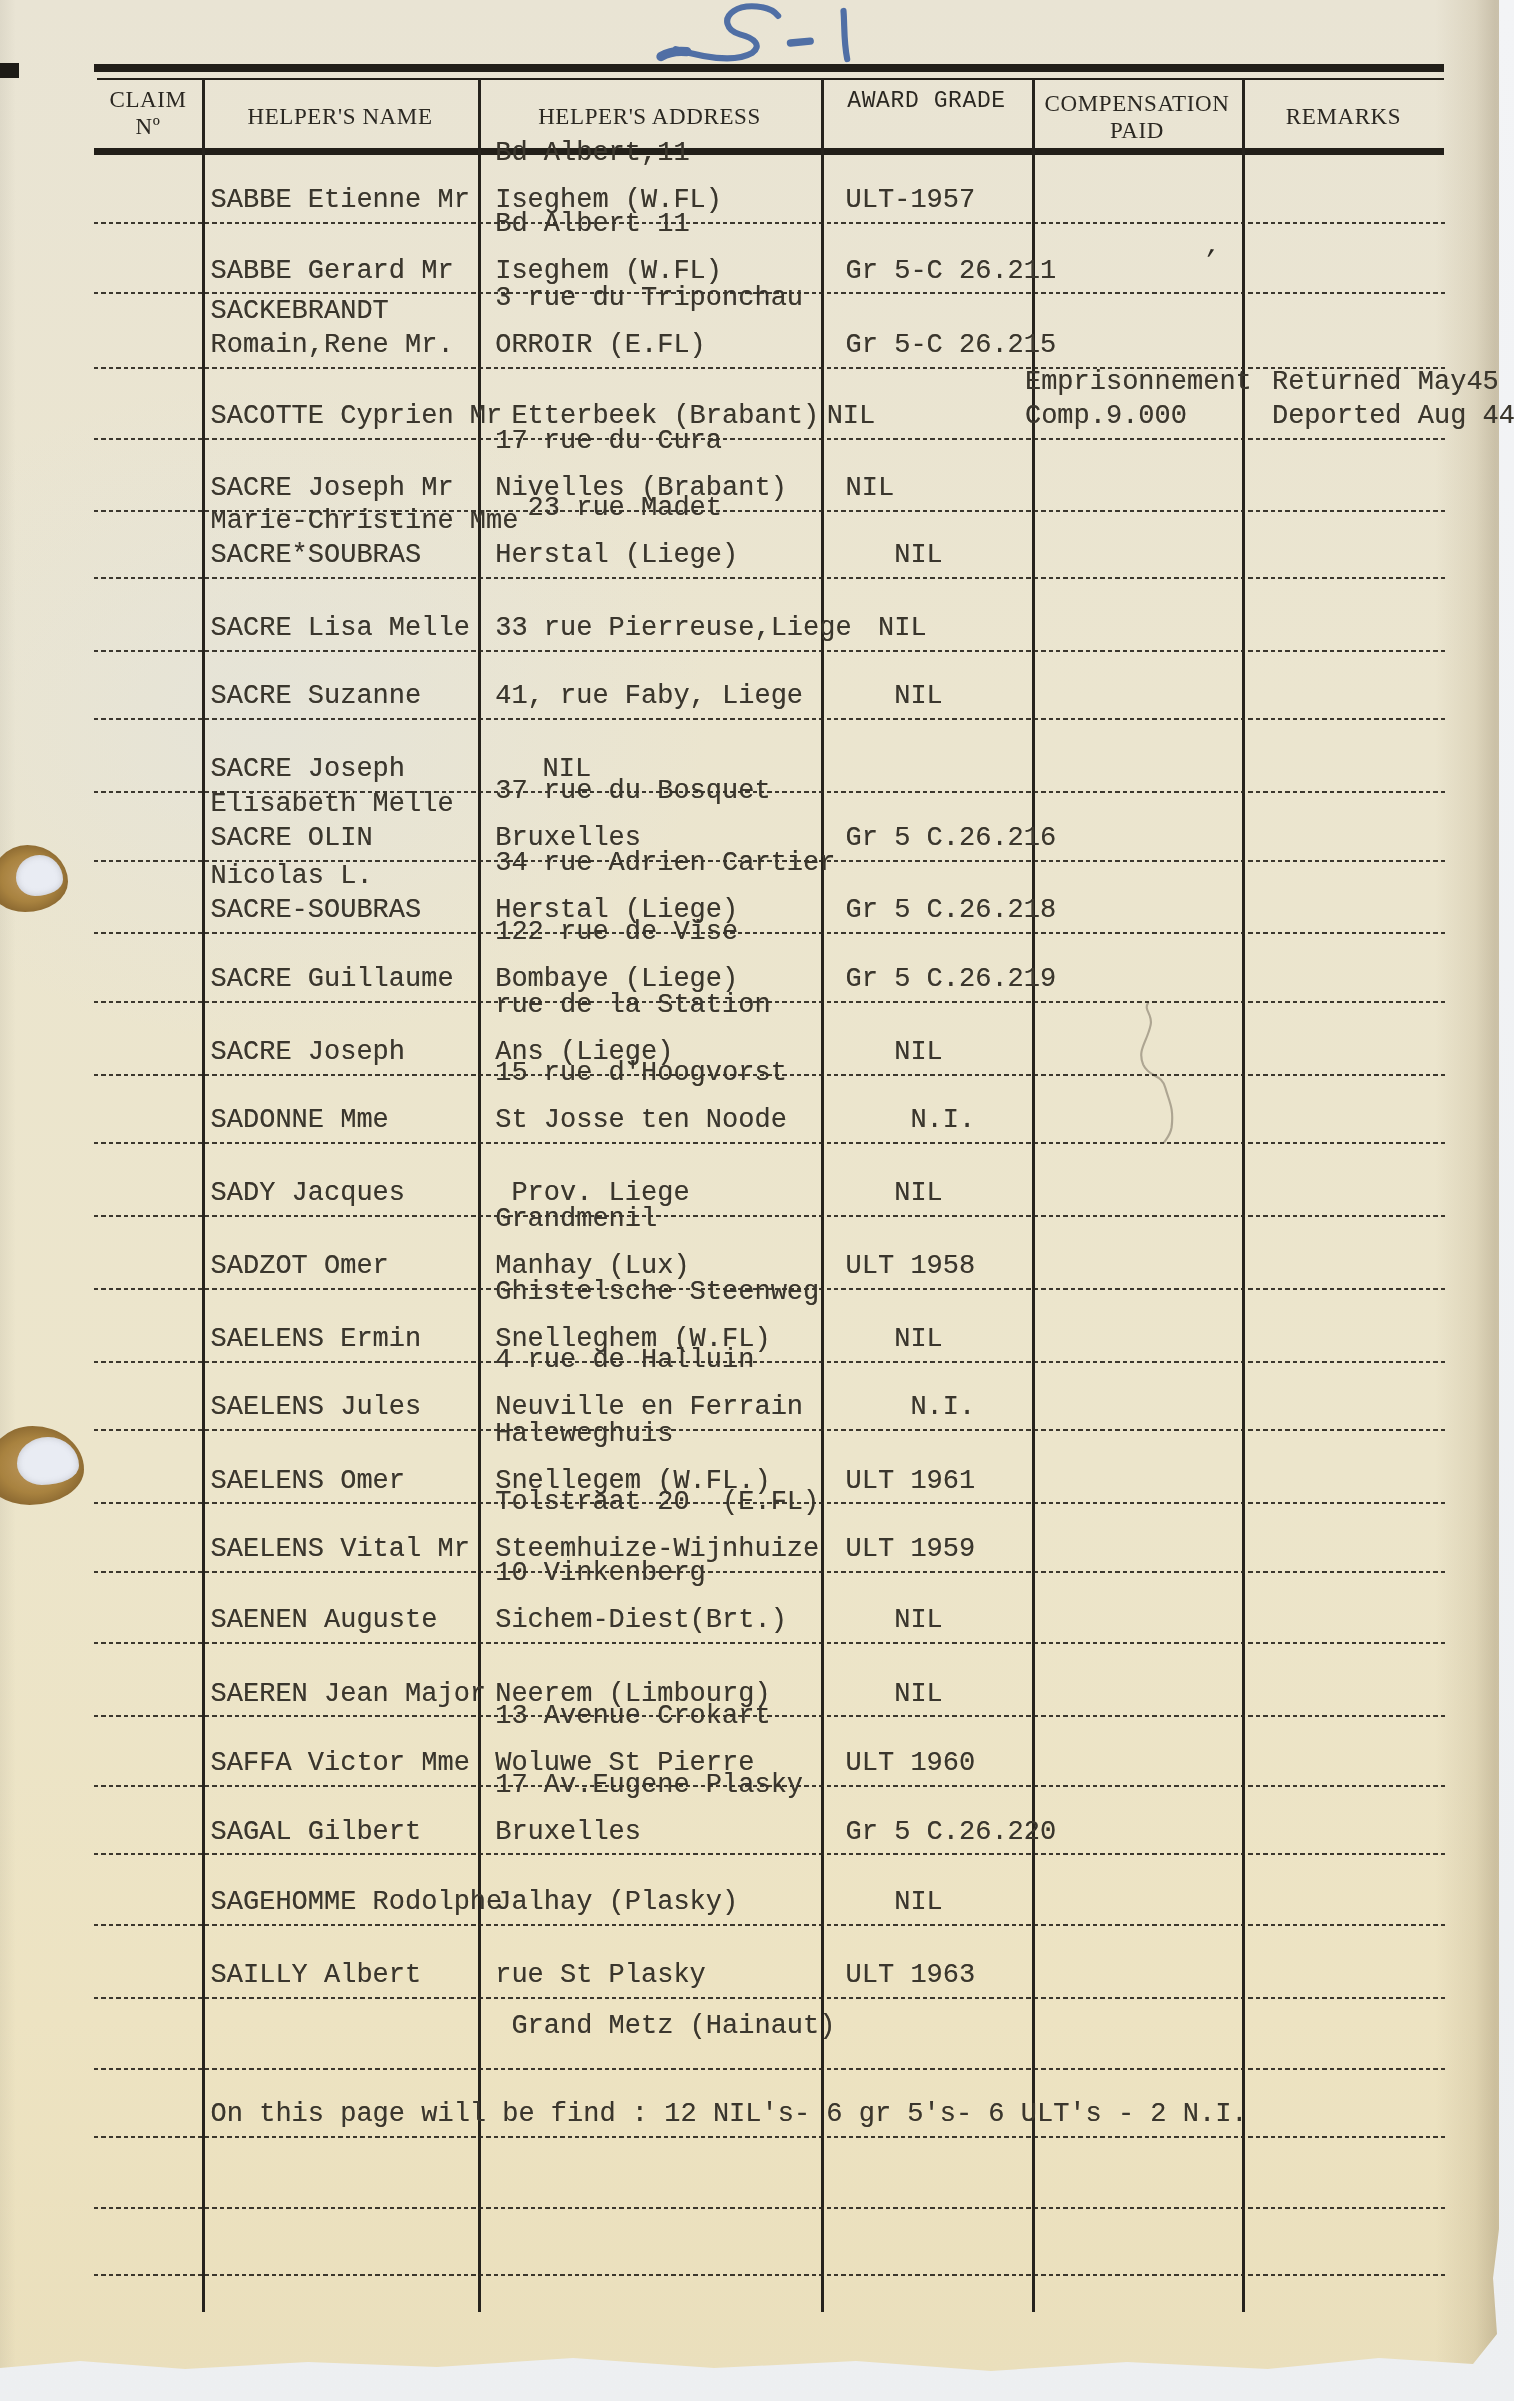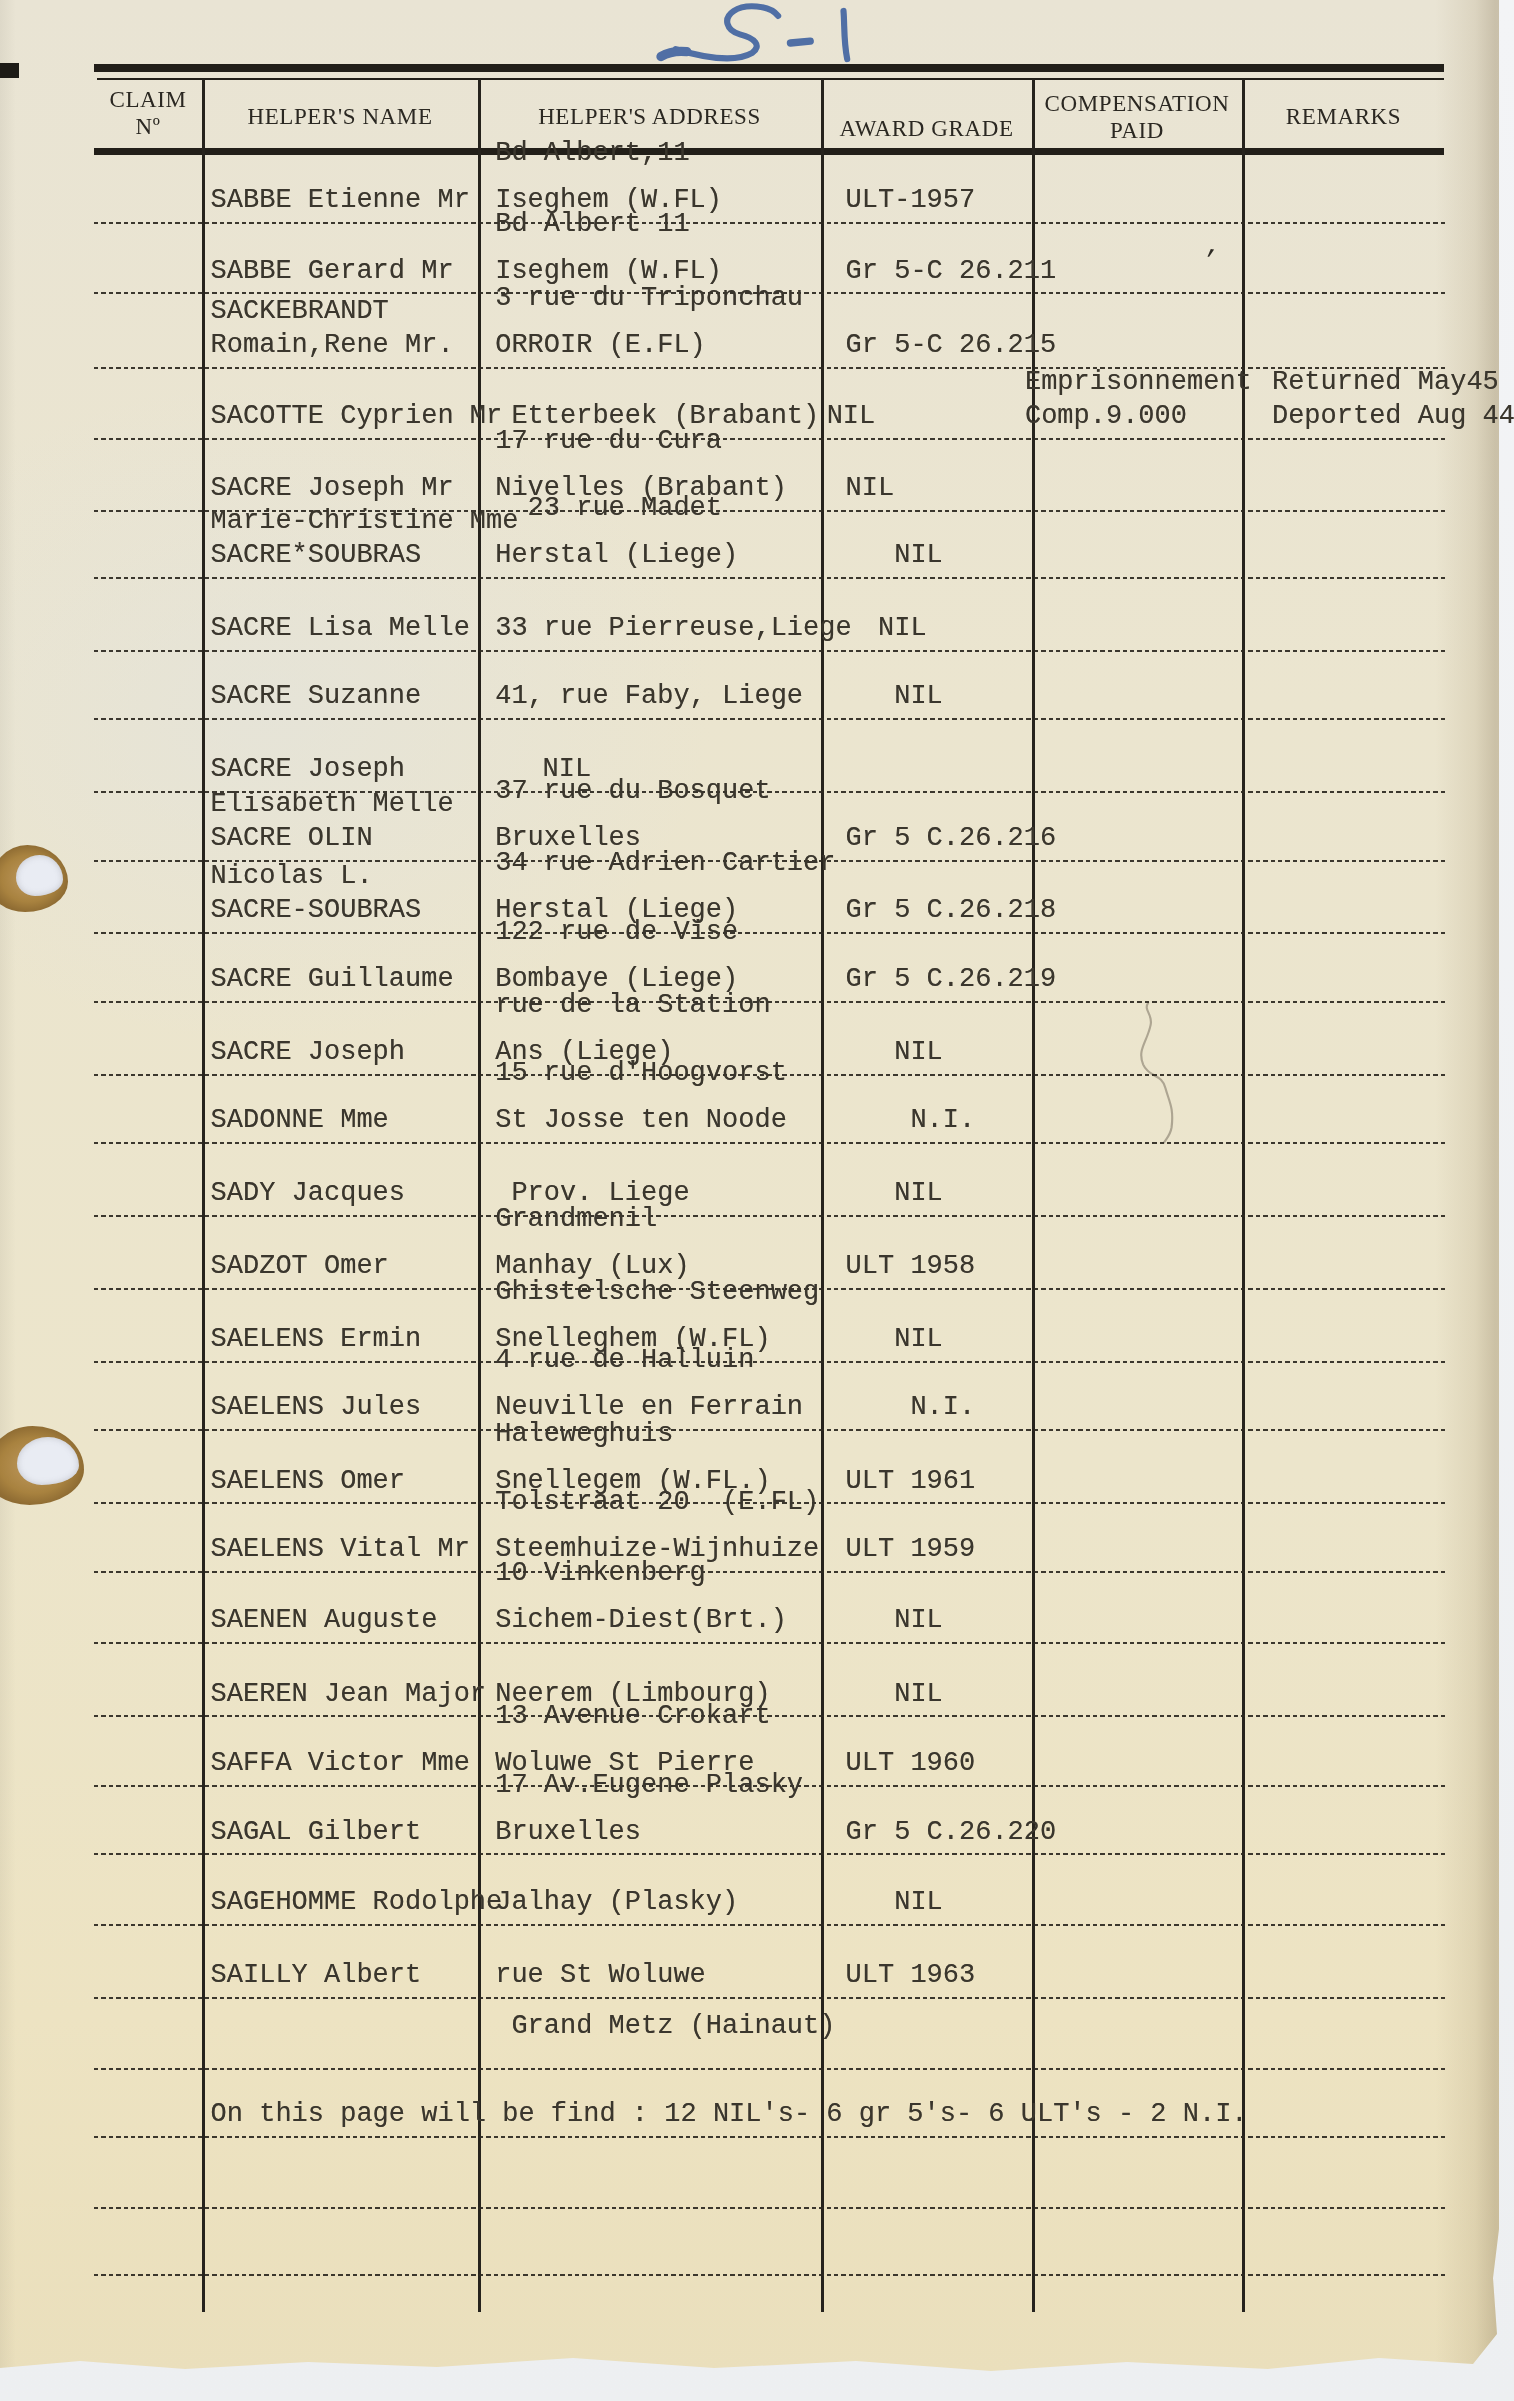--- a/index.html
+++ b/index.html
@@ -78,21 +78,21 @@
 <div class="vline" style="left:821px;"></div>
 <div class="vline" style="left:1032px;"></div>
 <div class="vline" style="left:1242px;"></div>
 
 <div class="hlabel" style="left:94px;width:108px;top:86px;">
   <span class="ln">CLAIM</span>
   <span class="ln">Nº</span>
 </div>
 <div class="hlabel" style="left:202px;width:276px;top:103px;">HELPER'S NAME</div>
 <div class="hlabel" style="left:478px;width:343px;top:103px;">HELPER'S ADDRESS</div>
-<div class="hlabel" style="left:821px;width:211px;top:115px;">AWARD GRADE</div>
+<div class="hlabel" style="left:821px;width:211px;top:88px;font-family:Liberation Mono, monospace;">AWARD GRADE</div>
 <div class="hlabel" style="left:1032px;width:210px;top:90px;">
   <span class="ln">COMPENSATION</span>
   <span class="ln">PAID</span>
 </div>
 <div class="hlabel" style="left:1242px;width:203px;top:103px;">REMARKS</div>
 
 <div id="separators">
     <div class="sep" style="top: 222px;"></div>
     <div class="sep" style="top: 292px;"></div>
     <div class="sep" style="top: 367px;"></div>
@@ -246,21 +246,21 @@
   <div class="cell c-addr"><span class="ln">17 Av.Eugene Plasky</span><span class="ln">Bruxelles</span></div>
   <div class="cell c-award"><span class="ln">Gr 5 C.26.220</span></div>
 </div>
 <div class="rt" style="top:1850px">
   <div class="cell c-name"><span class="ln"></span><span class="ln">SAGEHOMME Rodolphe</span></div>
   <div class="cell c-addr"><span class="ln"></span><span class="ln">Jalhay (Plasky)</span></div>
   <div class="cell c-award"><span class="ln">   NIL</span></div>
 </div>
 <div class="rt" style="top:1923px">
   <div class="cell c-name"><span class="ln"></span><span class="ln">SAILLY Albert</span></div>
-  <div class="cell c-addr"><span class="ln"></span><span class="ln">rue St Woluwe</span></div>
+  <div class="cell c-addr"><span class="ln"></span><span class="ln">rue St Plasky</span></div>
   <div class="cell c-award"><span class="ln">ULT 1963</span></div>
 </div>
 
 <div class="rt" style="top:2009px;height:34px;align-items:flex-end;">
   <div class="cell c-name"></div>
   <div class="cell c-addr" style="justify-content:flex-start;"><span class="ln"> Grand Metz (Hainaut)</span></div>
 </div>
 
 <div class="rt" style="top:2062px">
   <div class="cell" style="padding-left:8.6px;"><span class="ln">On this page will be find : 12 NIL's- 6 gr 5's- 6 ULT's - 2 N.I.</span></div>

